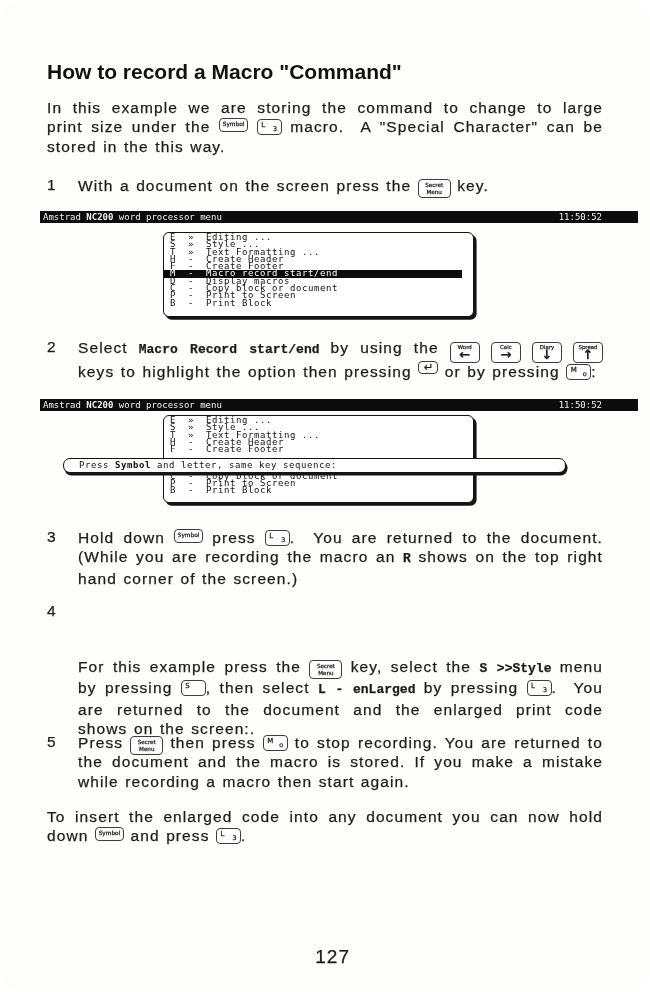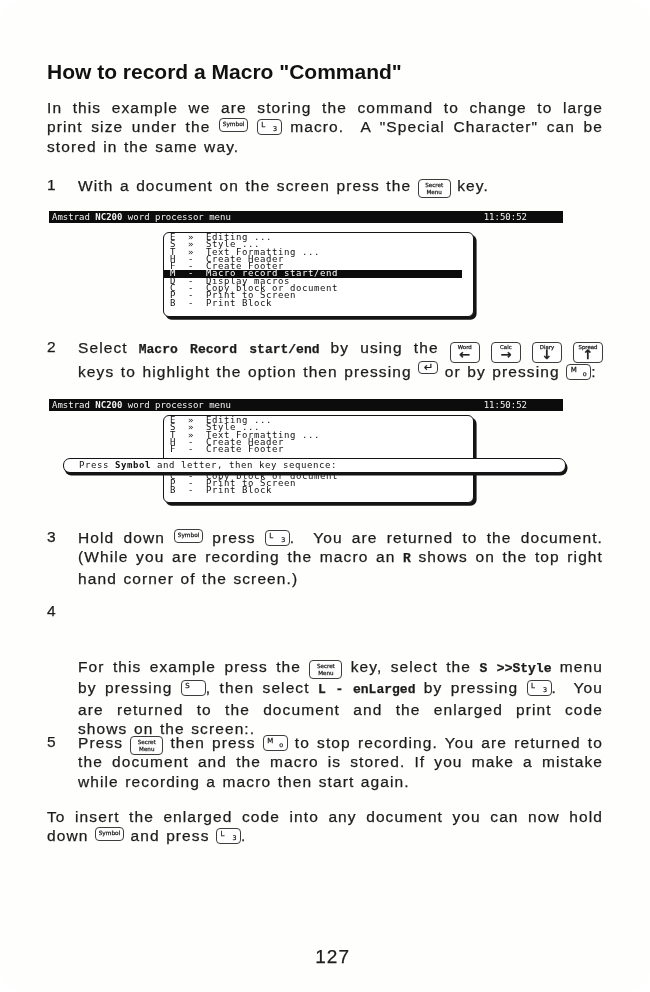--- a/index.html
+++ b/index.html
@@ -36,21 +36,21 @@
   .key.corner .br { position:absolute; bottom:1.5px; right:3.5px; font-size:6.4px; }
   .key.stack { width:33px; height:19px; flex-direction:column; font-size:5.6px;
                line-height:7px; vertical-align:4.5px; margin:-9px 0; }
   .key.arrow { width:30px; height:21px; flex-direction:column; font-size:5.4px;
                vertical-align:4px; padding-top:1px; margin:-10px 0; }
   .key.arrow .arr { font-size:13px; line-height:10px; font-weight:bold; font-family:"DejaVu Sans",sans-serif; }
   .key.glyph { width:20px; height:13px; font-size:11.5px; font-family:"DejaVu Sans",sans-serif; vertical-align:6px; }
   .menu-box[data-menu="covered"] .mrow:nth-child(n+8) { position:relative; top:4.5px; }
 
   
-  .sbar { position:absolute; left:49px; width:514px; height:12px; background:#0c0c0c;
+  .sbar { position:absolute; left:40px; width:598px; height:12px; background:#0c0c0c;
           color:#f3f3f3; font-family:"DejaVu Sans Mono",monospace; font-size:9px;
           line-height:12.5px; white-space:pre; }
   .sbar .lft { position:absolute; left:3px; top:0; }
   .sbar .tim { position:absolute; right:36px; top:0; }
   .menu-box { position:absolute; left:163px; width:311px; height:85px; background:#fff;
               border:1.7px solid #141414; border-radius:6px;
               box-shadow:2.6px 2.8px 0 0 #141414; padding-top:1px; overflow:hidden; }
   .mrow { height:7.3px; line-height:7.5px; font-family:"DejaVu Sans Mono",monospace;
           font-size:9px; letter-spacing:0.58px; padding-left:6px; white-space:pre;
           color:#101010; }
@@ -67,21 +67,21 @@
 </head>
 <body>
 
 <div class="page">
 
   <div class="h1">How to record a Macro "Command"</div>
 
   <div class="para" style="left:47px; top:98px;  width:556px;">
       <div class="jline">In this example we are storing the command to change to large</div>
       <div class="jline">print size under the <span class="key plain"><span>Symbol</span></span> <span class="key corner"><span class="tl">L</span><span class="br">3</span></span> macro.  A "Special Character" can be</div>
-      <div class="lline">stored in the same way.</div>
+      <div class="lline">stored in the this way.</div>
     </div>
 
   <span class="step-num" style="top:176px;">1</span>
   <div class="para" style="left:78px; top:176px; width:525px;">
       <div class="lline">With a document on the screen press the <span class="key stack"><span>Secret</span><span>Menu</span></span> key.</div>
     </div>
 
   <div class="sbar" style="top:211px;">
     <span class="lft"><span>Amstrad </span><b>NC200</b><span> word processor menu</span></span>
     <span class="tim">11:50:52</span>
@@ -114,21 +114,21 @@
       <div class="mrow">S  »  Style ...</div>
       <div class="mrow">T  »  Text Formatting ...</div>
       <div class="mrow">H  -  Create Header</div>
       <div class="mrow">F  -  Create Footer</div>
       <div class="mrow"></div>
       <div class="mrow"></div>
       <div class="mrow">C  -  Copy block or document</div>
       <div class="mrow">P  -  Print to Screen</div>
       <div class="mrow">B  -  Print Block</div>
     </div>
-  <div class="popup"><span>Press </span><b>Symbol</b><span> and letter, then key sequence:</span></div>
+  <div class="popup"><span>Press </span><b>Symbol</b><span> and letter, same key sequence:</span></div>
 
   <span class="step-num" style="top:528px;">3</span>
   <div class="para" style="left:78px; top:528px; width:525px;">
       <div class="jline">Hold down <span class="key plain"><span>Symbol</span></span> press <span class="key corner"><span class="tl">L</span><span class="br">3</span></span>.  You are returned to the document.</div>
       <div class="jline">(While you are recording the macro an <span class="bm">R</span> shows on the top right</div>
       <div class="lline">hand corner of the screen.)</div>
     </div>
 
   <span class="step-num" style="top:602px;">4</span>
 

